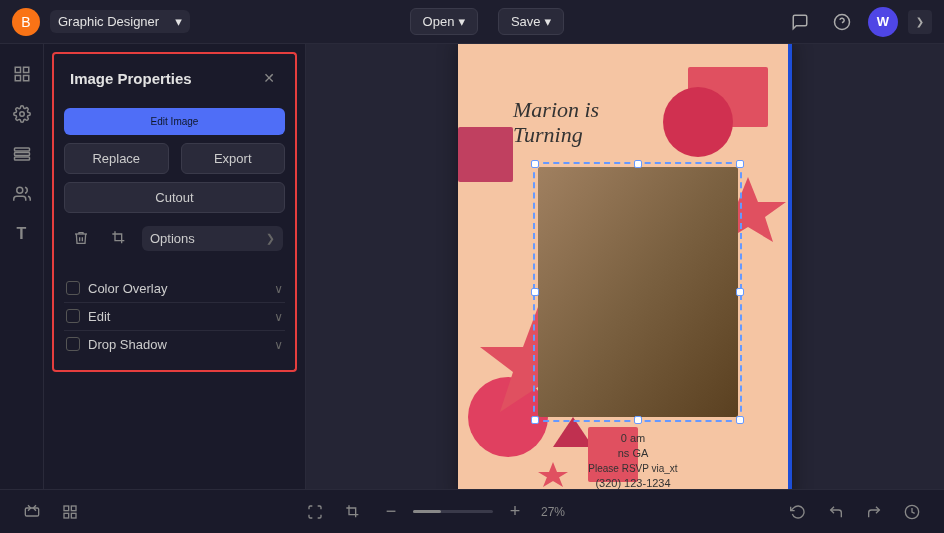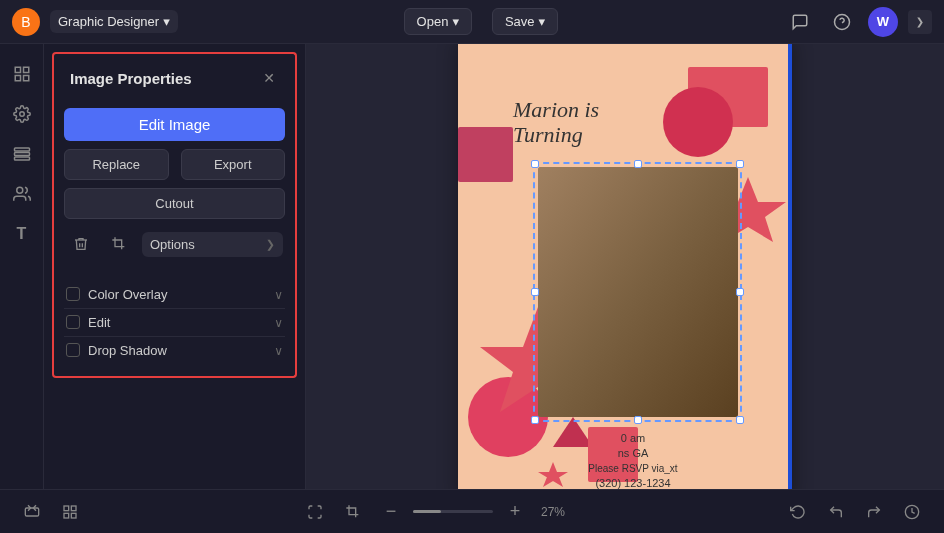--- a/index.html
+++ b/index.html
@@ -37,21 +37,21 @@
       background: #f97316;
       display: flex;
       align-items: center;
       justify-content: center;
       font-size: 14px;
       color: white;
     }
     .app-title-btn {
       display: flex;
       align-items: center;
-      gap: 4px;
+      gap: 16px;
       background: #2a2a3a;
       border: none;
       border-radius: 6px;
       color: #e2e2e2;
       font-size: 13px;
       padding: 4px 8px;
       cursor: pointer;
     }
     .header-center {
       display: flex;
@@ -190,22 +190,22 @@
       border-radius: 0 0 4px 4px;
       padding: 10px 10px 12px;
     }
 
     .edit-image-btn {
       width: 100%;
       padding: 8px;
       background: #4f6ef7;
       border: none;
       border-radius: 6px;
-      color: #ffffff;
-      font-size: 15px;
+      color: #0f172a;
+      font-size: 10px;
       font-weight: 500;
       cursor: pointer;
       margin-bottom: 8px;
     }
 
     .btn-row {
       display: flex;
       gap: 12px;
       margin-bottom: 8px;
       justify-content: space-between;

